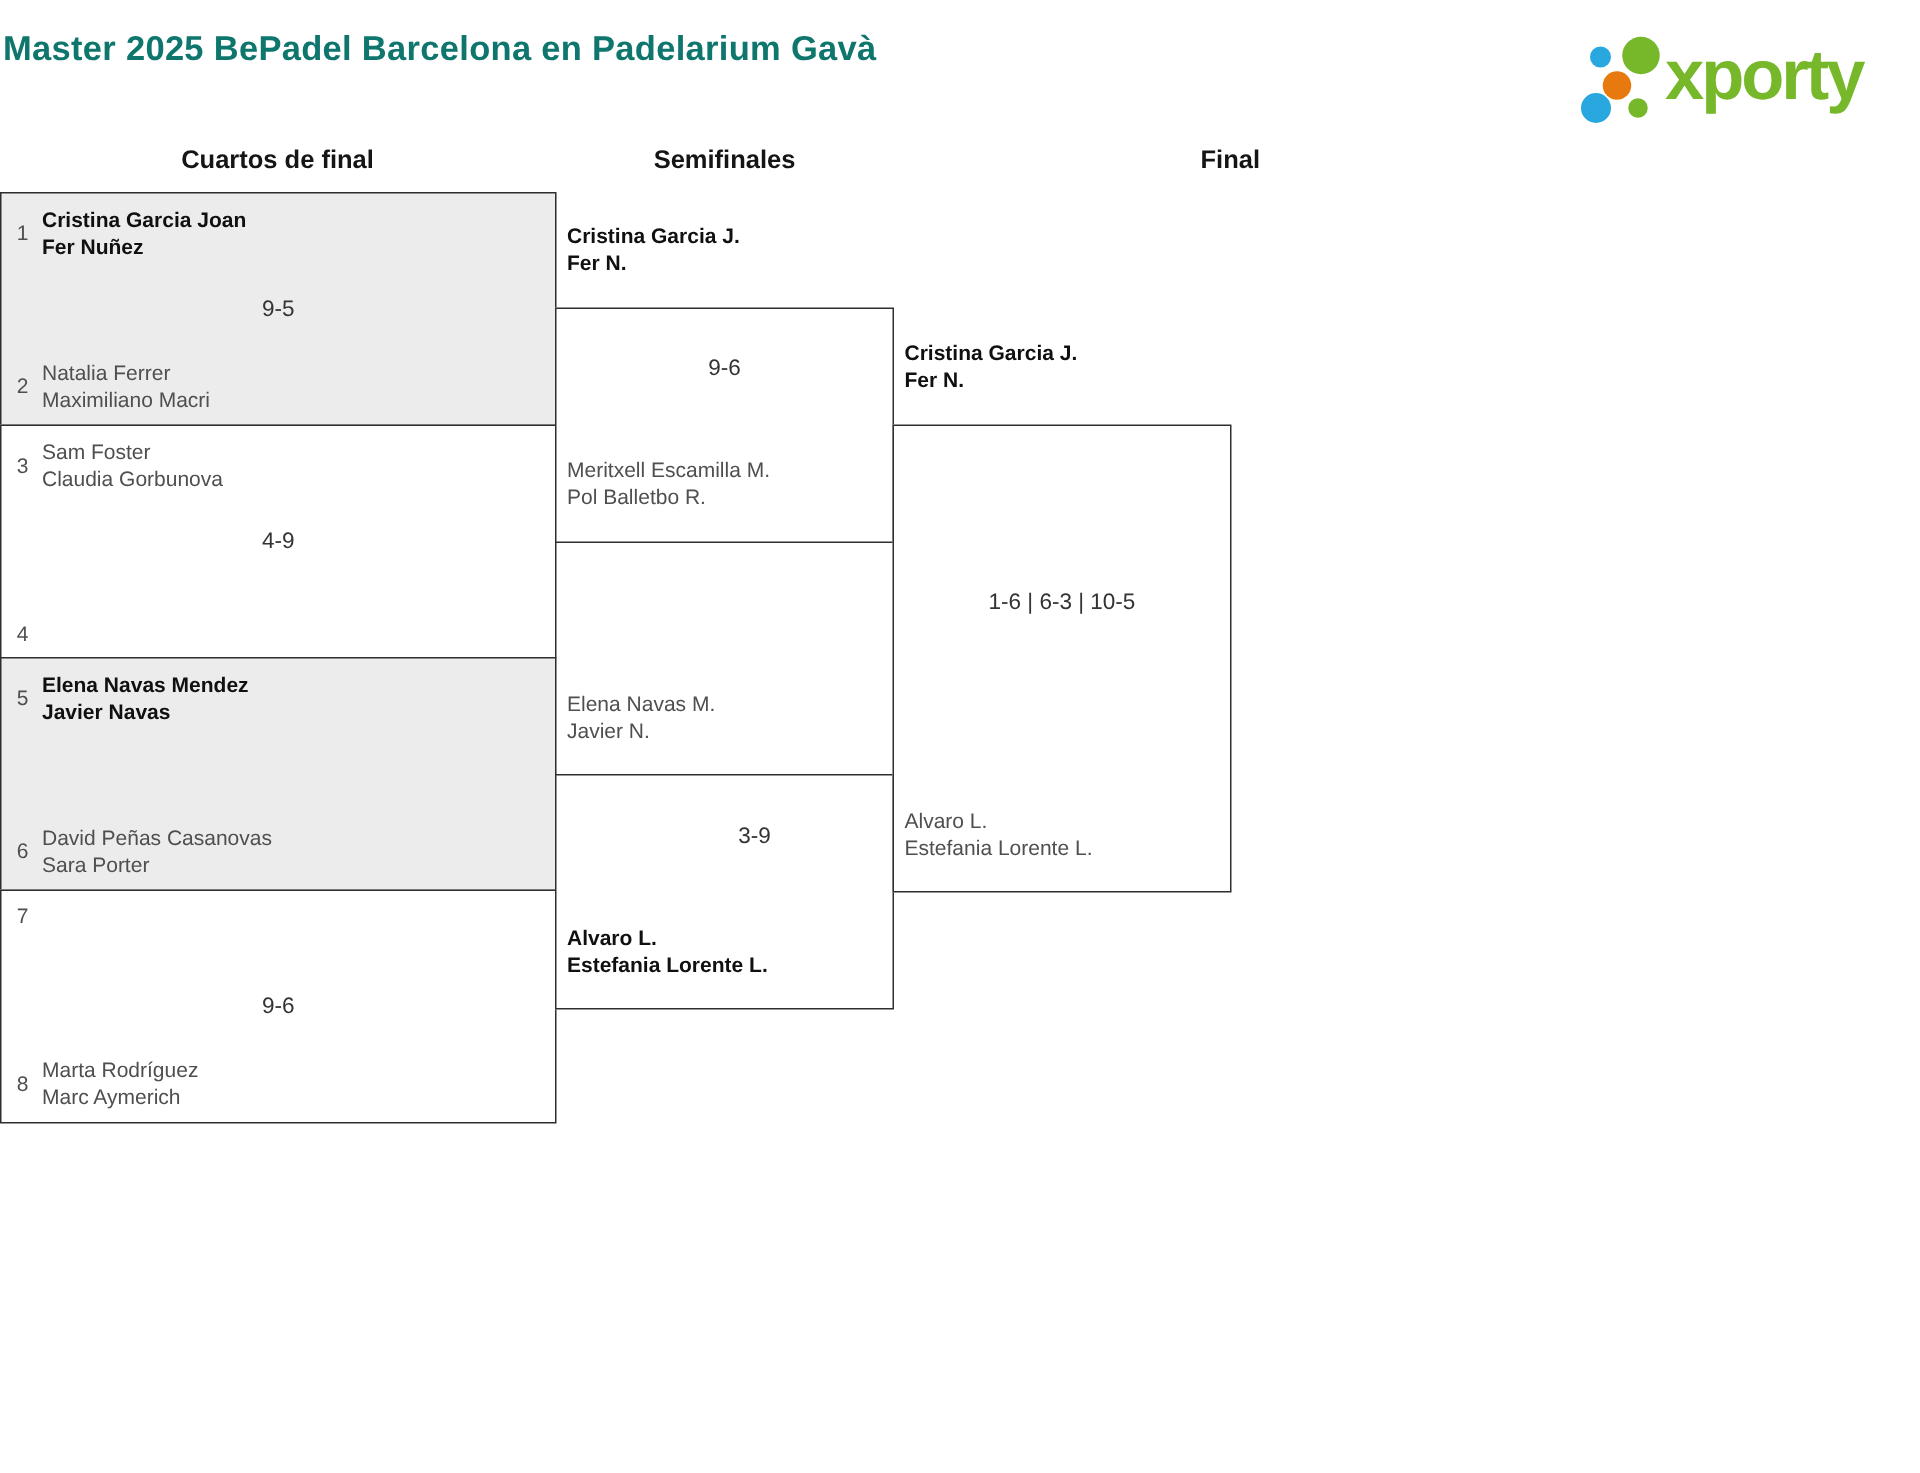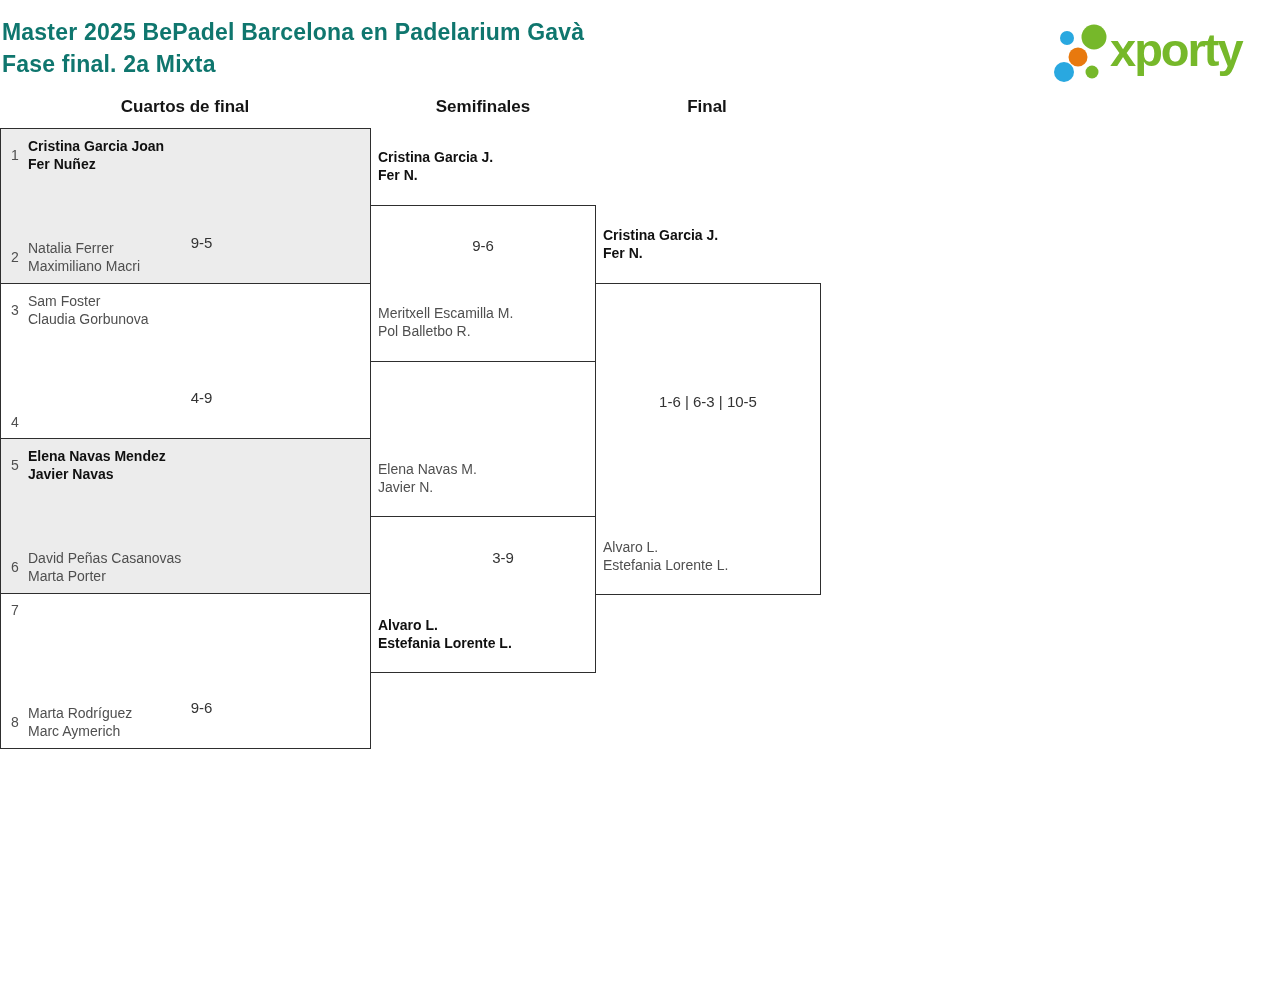--- a/index.html
+++ b/index.html
@@ -55,21 +55,21 @@
   .col-head {
     position: absolute;
     top: 97px;
     text-align: center;
     font-size: 17px;
     font-weight: bold;
     color: #151515;
   }
   .col-head.qf { left: 0; width: 370px; }
   .col-head.sf { left: 370px; width: 226px; text-align: center; }
-  .col-head.fi { left: 594px; width: 226px; }
+  .col-head.fi { left: 614px; width: 226px; text-align: right; }
 
   
   .box {
     position: absolute;
     box-sizing: border-box;
     border: 1px solid #2e2e2e;
     background: #ffffff;
   }
   .box.grey { background: #ececec; }
 
@@ -103,26 +103,25 @@
   .names {
     font-size: 14px;
     line-height: 18px;
     white-space: nowrap;
   }
   .n-win { font-weight: bold; color: #101010; }
   .n-lose { font-weight: normal; color: #4f4f4f; }
 
   .score {
     position: absolute;
-    left: 16px;
+    left: 0;
     width: 100%;
     text-align: center;
     font-size: 15px;
     color: #333333;
-    margin-top: 36px;
   }
   .qf-box .score {
     top: 50%;
     transform: translateY(-50%);
   }
 
   
   .flabel {
     position: absolute;
     font-size: 14px;
@@ -146,21 +145,20 @@
   #sf2-score   { left: 370px; width: 266px; top: 549px; }
   #final-score { left: 595px; width: 226px; top: 393px; }
 </style>
 </head>
 <body>
 
 <div class="stage">
 
   <div class="page-title">
     <div>Master 2025 BePadel Barcelona en Padelarium Gavà</div>
-    <div>Fase final. 2a Mixta</div>
   </div>
 
   <div class="logo">
     <svg class="logo-dots" width="58" height="62" viewBox="0 0 58 62">
       <circle cx="15" cy="15" r="7" fill="#29a8e0"></circle>
       <circle cx="42" cy="14" r="12.5" fill="#76b82a"></circle>
       <circle cx="26" cy="34" r="9.5" fill="#e8790e"></circle>
       <circle cx="12" cy="49" r="10" fill="#29a8e0"></circle>
       <circle cx="40" cy="49" r="6.5" fill="#76b82a"></circle>
     </svg>
@@ -208,21 +206,21 @@
       <span class="seed">5</span>
       <span class="names n-win">
         <span>Elena Navas Mendez</span><br>
         <span>Javier Navas</span>
       </span>
     </div>
     <div class="team-row bot">
       <span class="seed">6</span>
       <span class="names n-lose">
         <span>David Peñas Casanovas</span><br>
-        <span>Marta Porter</span>
+        <span>Sara Porter</span>
       </span>
     </div>
   </div>
 
   <div id="qf4" class="box qf-box">
     <div class="team-row top">
       <span class="seed">7</span>
     </div>
     <div class="score">9-6</div>
     <div class="team-row bot">

